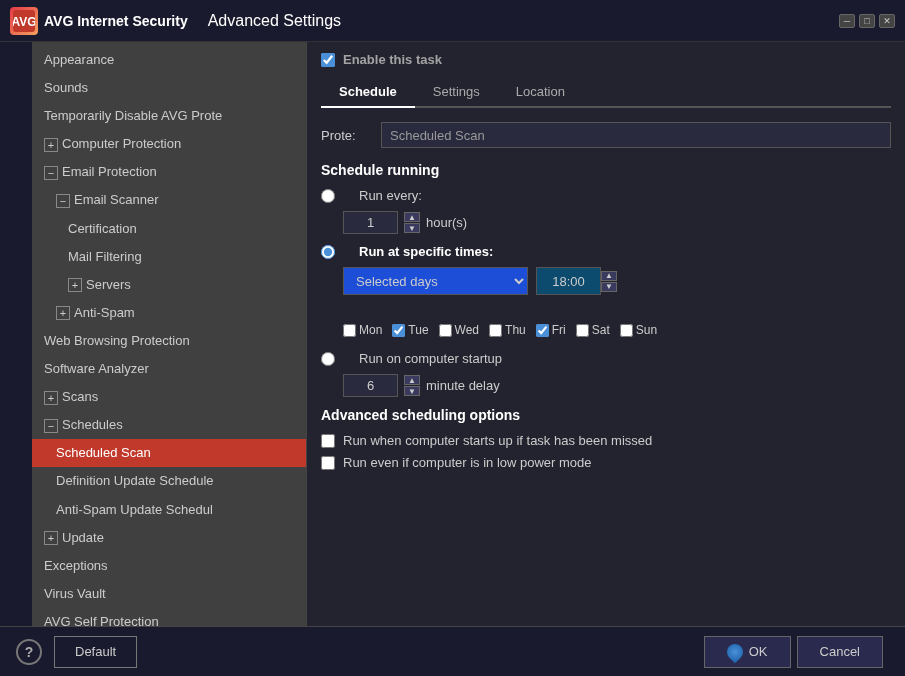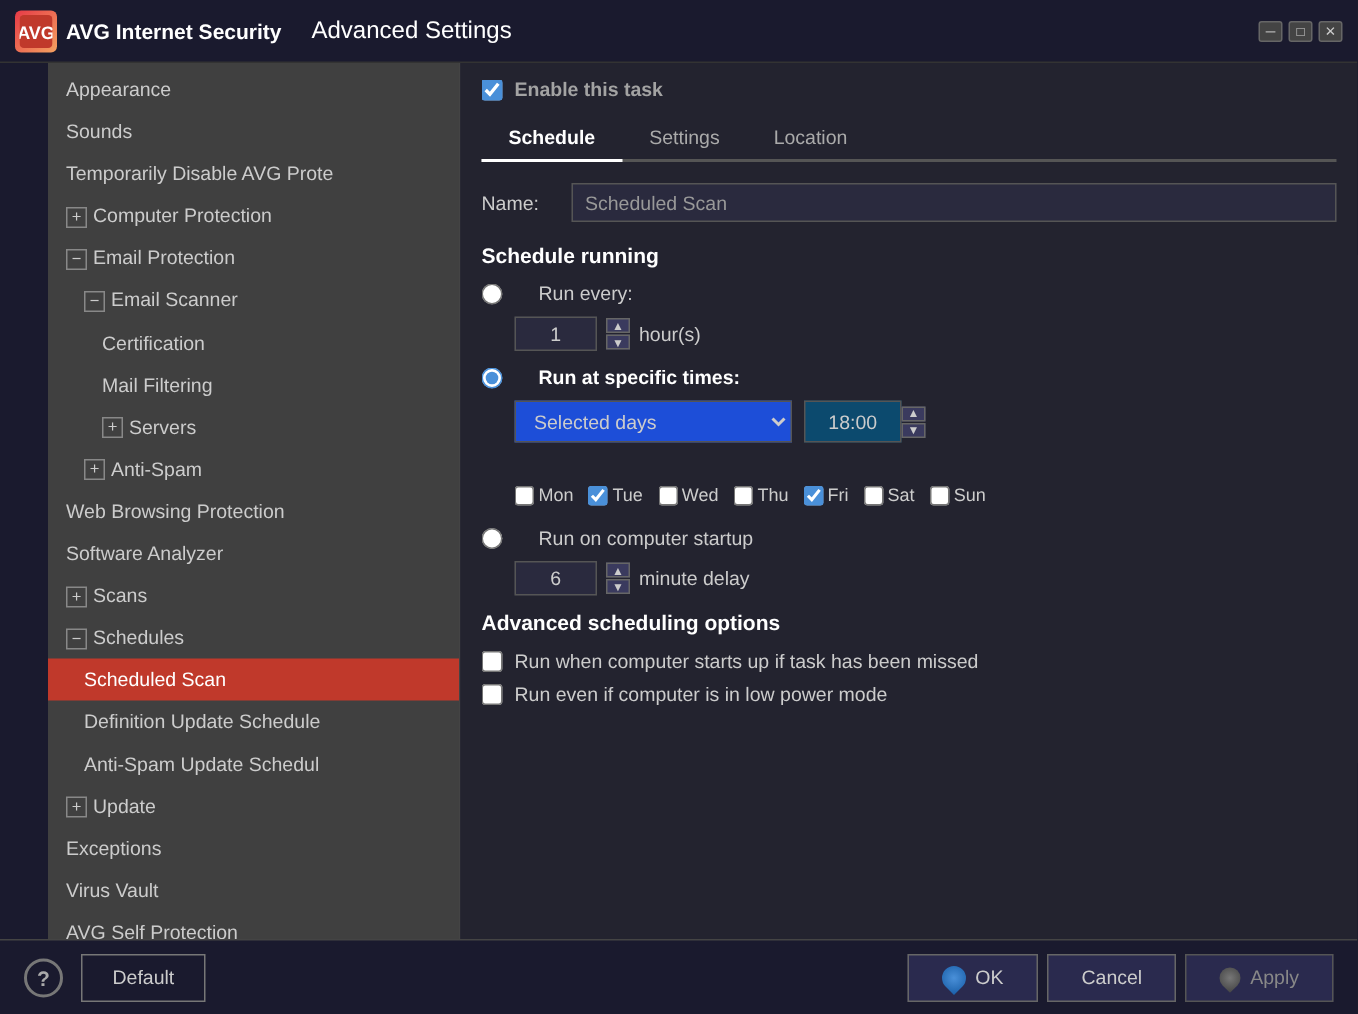--- a/index.html
+++ b/index.html
@@ -463,21 +463,21 @@
       <label class="enable-label" for="enable-task">Enable this task</label>
     </div>
 
     <div class="tabs">
       <div class="tab active">Schedule</div>
       <div class="tab">Settings</div>
       <div class="tab">Location</div>
     </div>
 
     <div class="field-row">
-      <span class="field-label">Name:</span>
+      <span class="field-label">Prote:</span>
       <input type="text" class="text-input" value="Scheduled Scan" style="">
     </div>
 
     <div class="section-header">Schedule running</div>
 
     <div class="radio-row">
       <input type="radio" name="schedule-type" id="run-every" style="">
       <label class="radio-label" for="run-every">Run every:</label>
     </div>
     <div class="number-input-group">
@@ -571,17 +571,13 @@
 
 <div class="bottom-bar">
   <button class="help-btn">?</button>
   <button class="default-btn">Default</button>
   <div class="spacer"></div>
   <button class="ok-btn">
     <span class="shield-icon"></span>
     <span>OK</span>
   </button>
   <button class="cancel-btn">Cancel</button>
-  <button class="apply-btn">
-    <span class="shield-icon-gray"></span>
-    <span>Apply</span>
-  </button>
 </div>
 
 </body></html>

